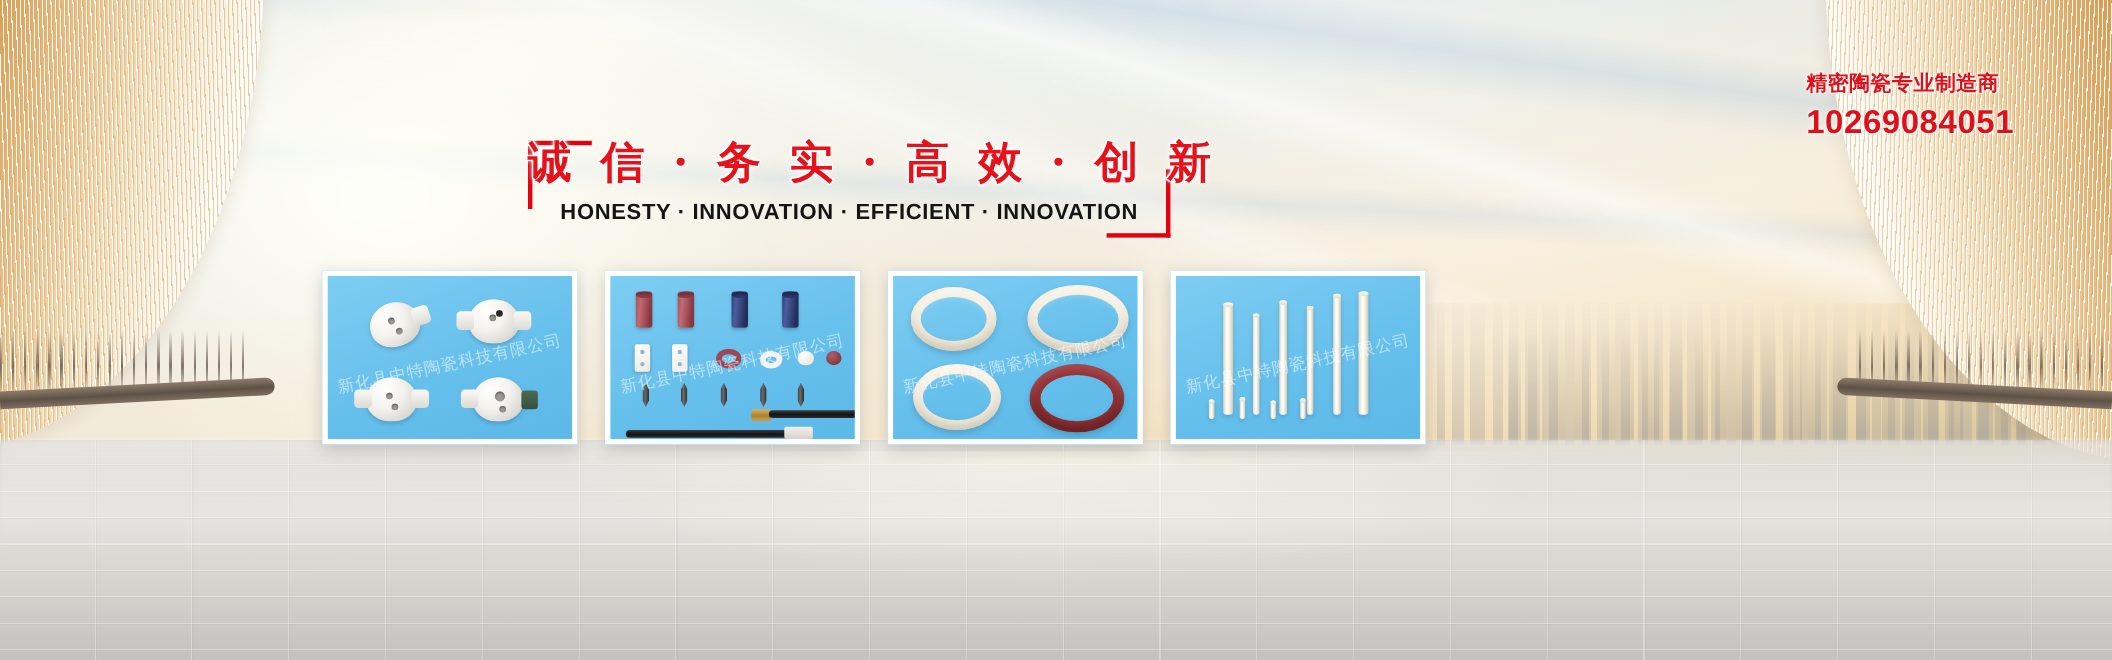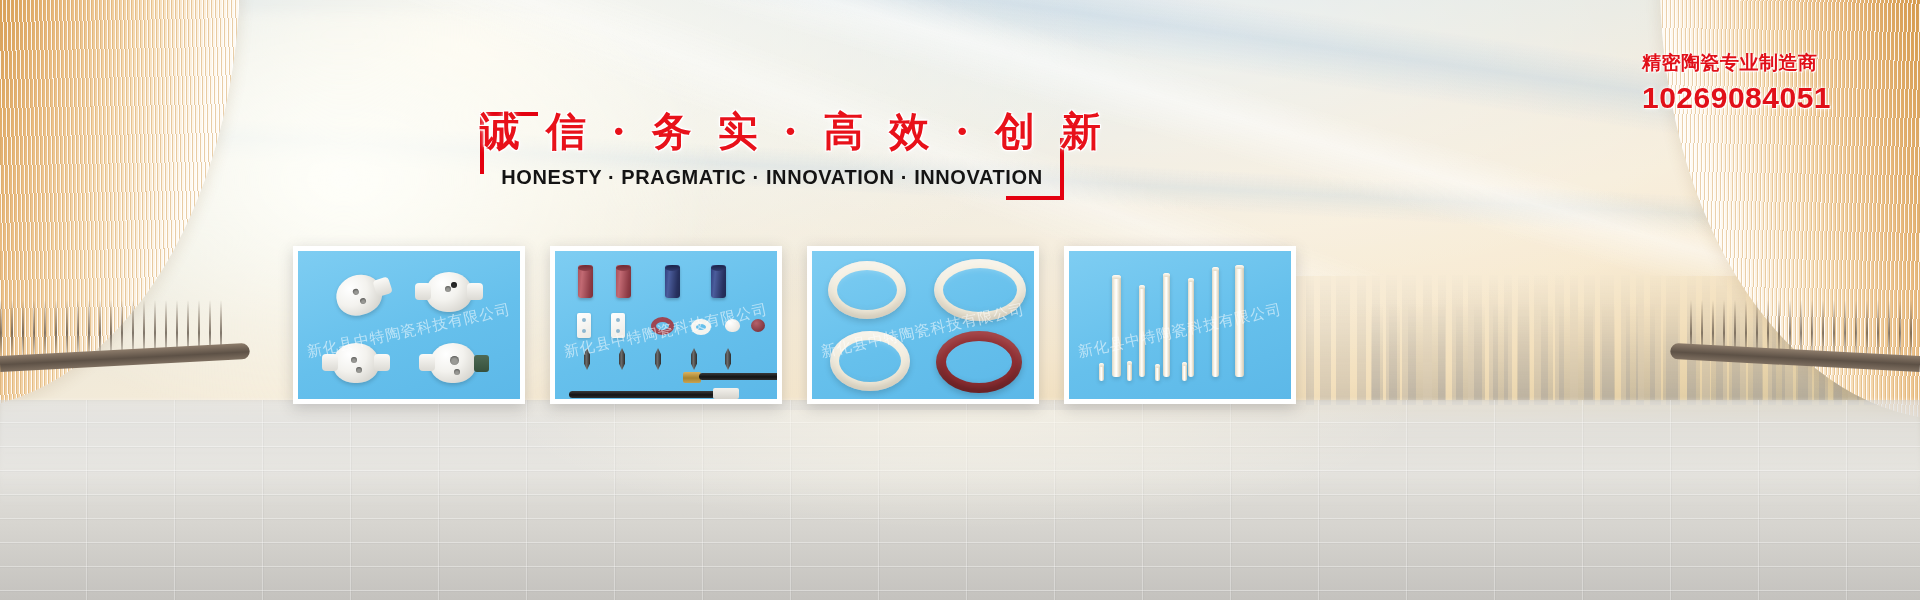--- a/index.html
+++ b/index.html
@@ -162,21 +162,21 @@
     filter:blur(2px);
   }
   .ground-hglow {
     position:absolute; left:26%; bottom:70px; width:48%; height:120px;
     background:radial-gradient(ellipse at 50% 0%, rgba(255,250,235,0.55), rgba(255,250,235,0) 70%);
   }
 
   
   .slogan {
     position:absolute;
-    left:480px; top:104px;
+    left:480px; top:120px;
     width:584px; height:90px;
   }
   .bracket-tl, .bracket-br {
     position:absolute;
     width:58px; height:62px;
   }
   .bracket-tl { left:0; top:8px;
     border-left:4px solid #e4000f;
     border-top:4px solid #e4000f;
   }
@@ -209,28 +209,29 @@
   }
 
   
   .info {
     position:absolute;
     right:58px; top:52px;
     text-align:left;
     width:220px;
   }
   .info-title {
-    font-family:Liberation Serif, serif;
+    font-family:Liberation Mono, monospace;
     font-size:19px;
     font-weight:700;
     color:#e10f18;
     letter-spacing:0.5px;
     text-shadow:0 0 2px #fff, 0 0 4px #fff, 1px 1px 0 rgba(255,255,255,.9);
     white-space:nowrap;
     line-height:1.2;
+    margin-top:14px;
   }
   .info-hotline {
     margin-top:16px;
     font-family:"DejaVu Sans", sans-serif;
     font-size:20px;
     font-weight:700;
     color:#e10f18;
     text-shadow:0 0 2px #fff, 0 0 4px #fff;
     white-space:nowrap;
   }
@@ -401,21 +402,21 @@
 
   <div class="ground"></div>
   <div class="ground-tiles"></div>
   <div class="ground-reflect"></div>
   <div class="ground-hglow"></div>
 
   <div class="slogan">
     <div class="bracket-tl"></div>
     <div class="bracket-br"></div>
     <div class="slogan-cn">诚 信 · 务 实 · 高 效 · 创 新</div>
-    <div class="slogan-en">HONESTY · PRAGMATIC · INNOVATION · INNOVATION</div>
+    <div class="slogan-en">HONESTY · INNOVATION · EFFICIENT · INNOVATION</div>
   </div>
 
   <div class="info">
     <div class="info-title">精密陶瓷专业制造商</div>
     <div class="info-phone">10269084051</div>
   </div>
 
   <div class="panels">
 
     <div class="panel">

